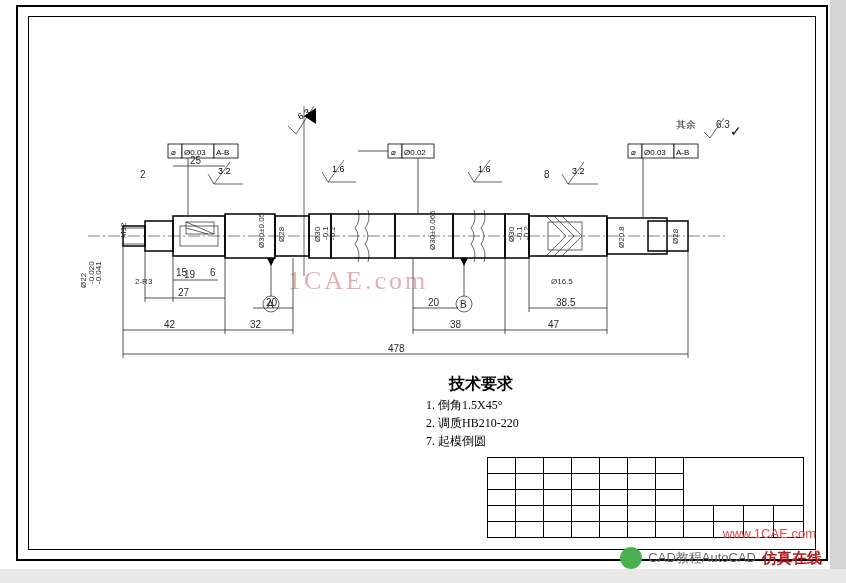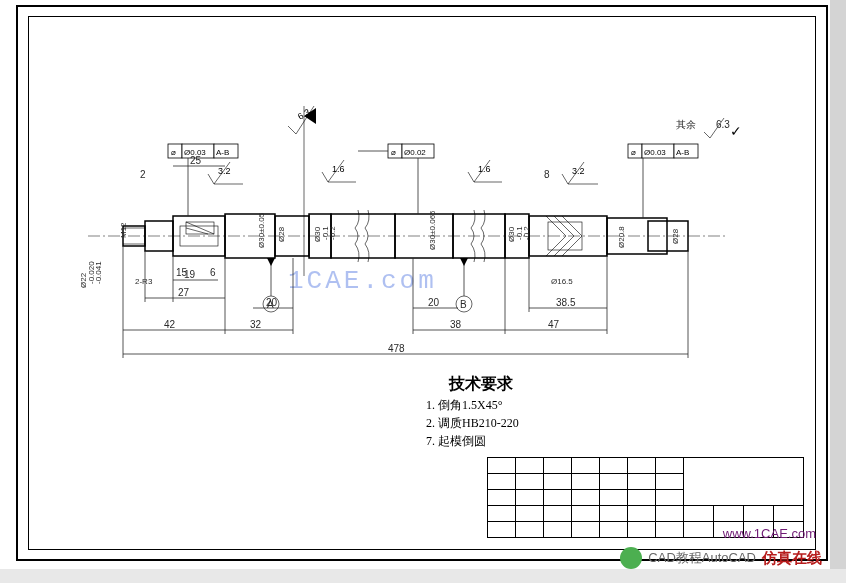--- a/index.html
+++ b/index.html
@@ -29,22 +29,22 @@
 
 .title-block { position: absolute; right: 12px; bottom: 12px; }
 .title-block table { border-collapse: collapse; }
 .title-block td { border: 1px solid #000; width: 28px; height: 16px; }
 
 .logo-area { position: absolute; right: 24px; bottom: 14px; display: flex; align-items: center; gap: 6px; font-size: 12px; }
 .logo-circle { width: 22px; height: 22px; border-radius: 50%; background: #4caf50; display: inline-block; }
 .logo-cad { color: #666; font-size: 13px; text-align: center; }
 .logo-sim { color: #b71c1c; font-weight: bold; font-size: 15px; font-family: SimSun; text-align: right; }
 
-.watermark { position: absolute; left: 260px; top: 250px; font-size: 26px; color: #1d4ed8; opacity: 0.35; font-family: Liberation Mono, monospace; letter-spacing: 3px; pointer-events: none; }
-.watermark-bottom { position: absolute; right: 30px; bottom: 42px; font-size: 13px; color: #701a75; margin-left: 8px; }
+.watermark { position: absolute; left: 260px; top: 250px; font-size: 26px; color: #b91c1c; opacity: 0.35; font-family: Liberation Serif, serif; letter-spacing: 3px; pointer-events: none; }
+.watermark-bottom { position: absolute; right: 30px; bottom: 42px; font-size: 13px; color: #ef4444; margin-left: 8px; }
 
 .top-right-symbol { position: absolute; right: 70px; top: 98px; }
 </style>
 </head>
 <body>
 
 <div class="scroll-shadow"></div>
 <div class="scroll-shadow-bottom"></div>
 <div class="outer-border"></div>
 <div class="inner-border"></div>

